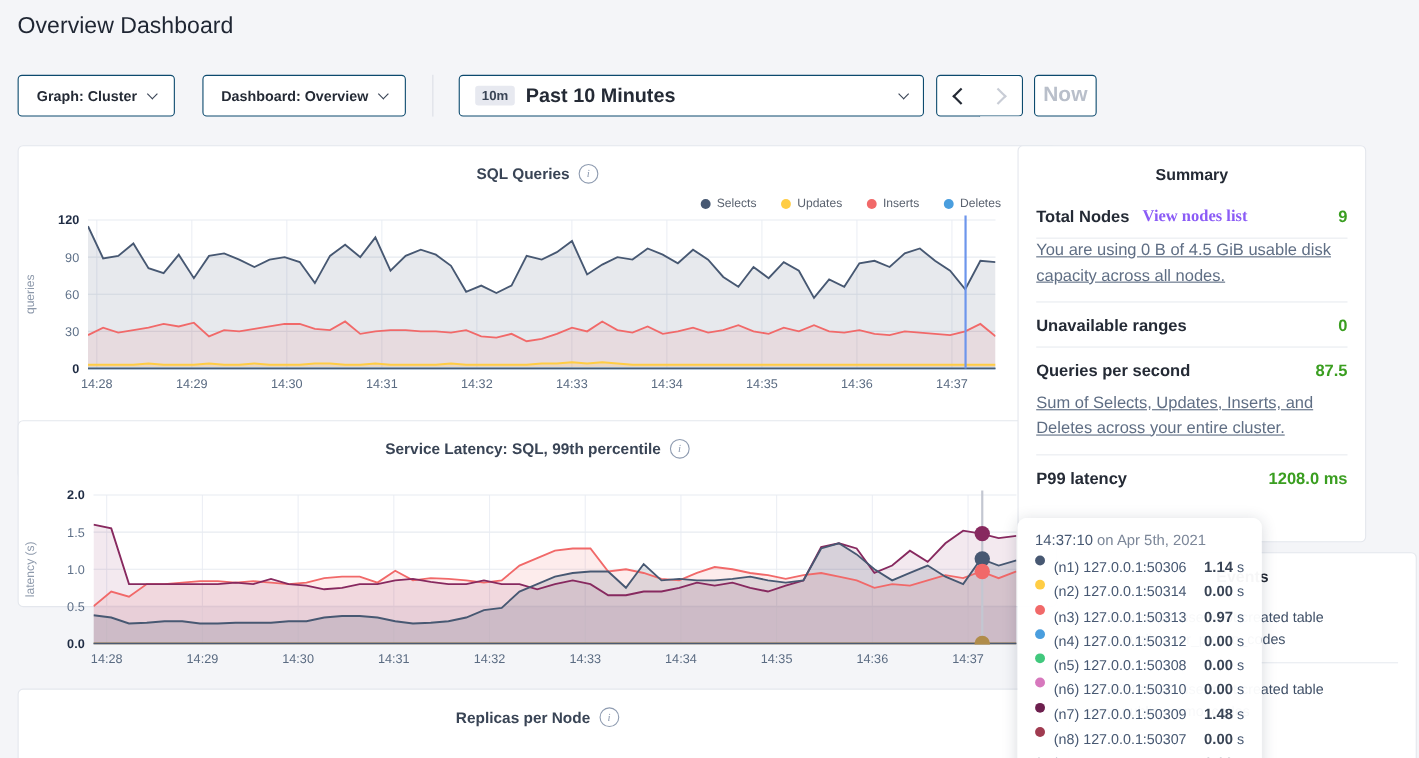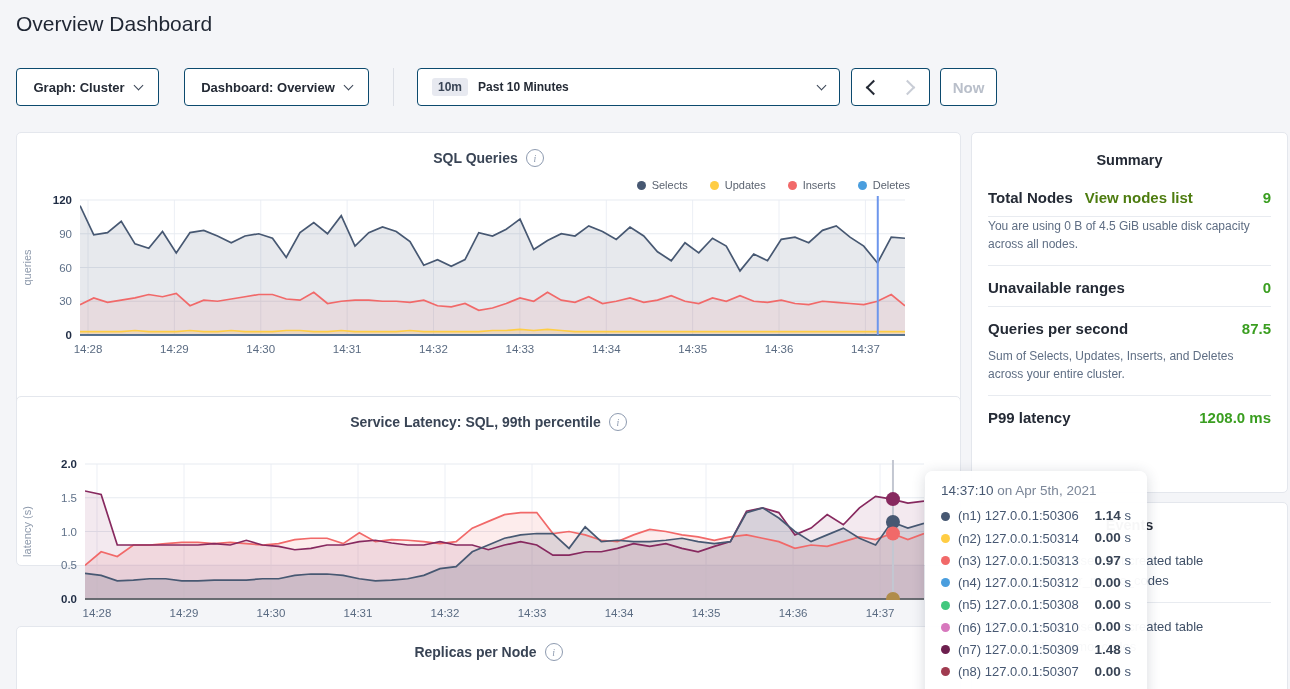--- a/index.html
+++ b/index.html
@@ -11,59 +11,59 @@
        justify-content:center;gap:10px;background:#fff;border:1px solid #0c4a6e;border-radius:4px;
        font-size:13px;font-weight:700;color:#242a35;cursor:pointer;}
   .chev{display:inline-block;width:6px;height:6px;border-right:1.8px solid #394455;border-bottom:1.8px solid #394455;transform:rotate(45deg);margin-top:-3px;}
   .chev-left{width:9px;height:9px;border-width:2.4px;border-color:#242a35;transform:rotate(135deg);margin:0 0 0 4px;}
   .chev-right{width:9px;height:9px;border-width:2.4px;border-color:#c9cdd6;transform:rotate(-45deg);margin:0 4px 0 0;}
   #btn-graph{left:16px;width:143px;}
   #btn-dashboard{left:184px;width:185px;}
   .ctrl-divider{position:absolute;left:393px;top:68px;height:38px;width:1px;background:#dcdfe6;}
   #time-picker{left:417px;width:423px;justify-content:flex-start;padding:0 14px;}
   .time-badge{background:#e7e9f0;border-radius:3px;padding:2px 6px;font-size:12px;font-weight:700;color:#394455;}
-  .time-label{font-size:12px;font-weight:700;}
+  .time-label{font-size:18px;font-weight:700;}
   #time-picker .chev{margin-left:auto;}
   #btn-prev{left:851px;width:40px;border-radius:4px 0 0 4px;}
   #btn-next{left:890px;width:40px;border-radius:0 4px 4px 0;border-left:none;}
-  #btn-now{left:940px;width:57px;color:#b9bfca;font-size:15px;}
+  #btn-now{left:940px;width:57px;color:#b9bfca;font-size:19px;}
 
   .panel{position:absolute;background:#fff;border:1px solid #e4e7ed;border-radius:5px;box-sizing:border-box;}
   #panel-sql{left:16px;top:132px;width:945px;height:304px;}
-  #panel-latency{left:16px;top:396px;width:945px;height:170px;}
+  #panel-latency{left:16px;top:382px;width:945px;height:170px;}
   #panel-replicas{left:16px;top:626px;width:945px;height:110px;}
-  #panel-summary{left:971px;top:132px;width:317px;height:361px;padding:0 16px;}
+  #panel-summary{left:925px;top:132px;width:317px;height:361px;padding:0 16px;}
   #panel-events{left:971px;top:502px;width:317px;height:230px;padding:0 16px;}
 
   .chart-title-row{position:absolute;top:16px;left:0;right:0;display:flex;justify-content:center;align-items:center;gap:8px;}
   .chart-title{font-size:14px;font-weight:700;color:#394455;}
   .info-icon{width:16px;height:16px;border:1px solid #8e9bb0;border-radius:50%;color:#8e9bb0;font-size:10px;
              display:inline-flex;align-items:center;justify-content:center;font-style:italic;font-family:"Liberation Serif",serif;}
   .legend{position:absolute;top:46px;right:50px;display:flex;gap:22px;align-items:center;}
   .legend-item{display:flex;align-items:center;gap:6px;font-size:11px;color:#5b6370;cursor:pointer;}
   .legend-dot{width:9px;height:9px;border-radius:50%;}
   .chart-svg{position:absolute;left:0;top:60px;}
 
   .sum-heading{text-align:center;font-size:14.5px;font-weight:700;padding:19px 0 8px;}
   .sum-row{display:flex;align-items:center;padding:13px 0 10px;}
   .sum-label{font-weight:700;font-size:15px;color:#242a35;}
   .sum-link{font-weight:700;font-size:15px;margin-left:12px;text-decoration:none;cursor:pointer;}
   .sum-value{margin-left:auto;font-weight:700;font-size:15px;}
-  .sum-desc{font-size:12px;color:#5f6e84;line-height:1.5;padding:0 0 12px;}
+  .sum-desc{font-size:15px;color:#5f6e84;line-height:1.5;padding:0 0 12px;text-decoration:underline;}
   .sum-sep{border:none;border-top:1px solid #e8ebf0;margin:0;}
 
   .events-heading{text-align:center;font-size:14.5px;font-weight:700;padding:14px 0 4px;}
   .event-item{font-size:13px;color:#3f4f66;line-height:1.5;padding:14px 0 12px;cursor:pointer;}
   .event-sep{border:none;border-top:1px solid #e8ebf0;margin:0;}
 
   #tooltip{position:absolute;left:925px;top:471px;width:222px;z-index:20;background:rgba(255,255,255,0.96);
            border-radius:8px;box-shadow:0 2px 14px rgba(40,50,70,0.18);padding:12px 16px 14px;box-sizing:border-box;}
   .tt-title{font-size:13.5px;color:#475872;margin-bottom:7px;}
   .tt-on{color:#7b8698;margin-top:16px;}
-  .tt-row{display:flex;align-items:center;gap:8px;font-size:13px;color:#475872;line-height:1.65;}
+  .tt-row{display:flex;gap:8px;font-size:13px;color:#475872;line-height:1.65;}
   .tt-dot{width:9px;height:9px;border-radius:50%;flex:0 0 auto;}
   .tt-val{margin-left:auto;}
   .tt-val b{font-size:13.5px;color:#394455;}
 </style>
 </head>
 <body>
 
 <div class="stage">
 
   <div class="page-title">Overview Dashboard</div>
@@ -229,21 +229,21 @@
     <div class="chart-title-row">
       <span class="chart-title">Replicas per Node</span>
       <span class="info-icon">i</span>
     </div>
   </div>
 
   <div class="panel" id="panel-summary">
     <div class="sum-heading">Summary</div>
     <div class="sum-row">
       <span class="sum-label">Total Nodes</span>
-      <a class="sum-link" style="color: #4d7c0f;">View nodes list</a>
+      <a class="sum-link" style="color: #8b5cf6; font-family: Liberation Serif, serif;">View nodes list</a>
       <span class="sum-value" style="color: rgb(58, 158, 32);">9</span>
     </div>
     <hr class="sum-sep">
     <div class="sum-desc">You are using 0 B of 4.5 GiB usable disk capacity across all nodes.</div>
     <hr class="sum-sep">
     <div class="sum-row">
       <span class="sum-label">Unavailable ranges</span>
       <span class="sum-value" style="color: rgb(58, 158, 32);">0</span>
     </div>
     <hr class="sum-sep">

